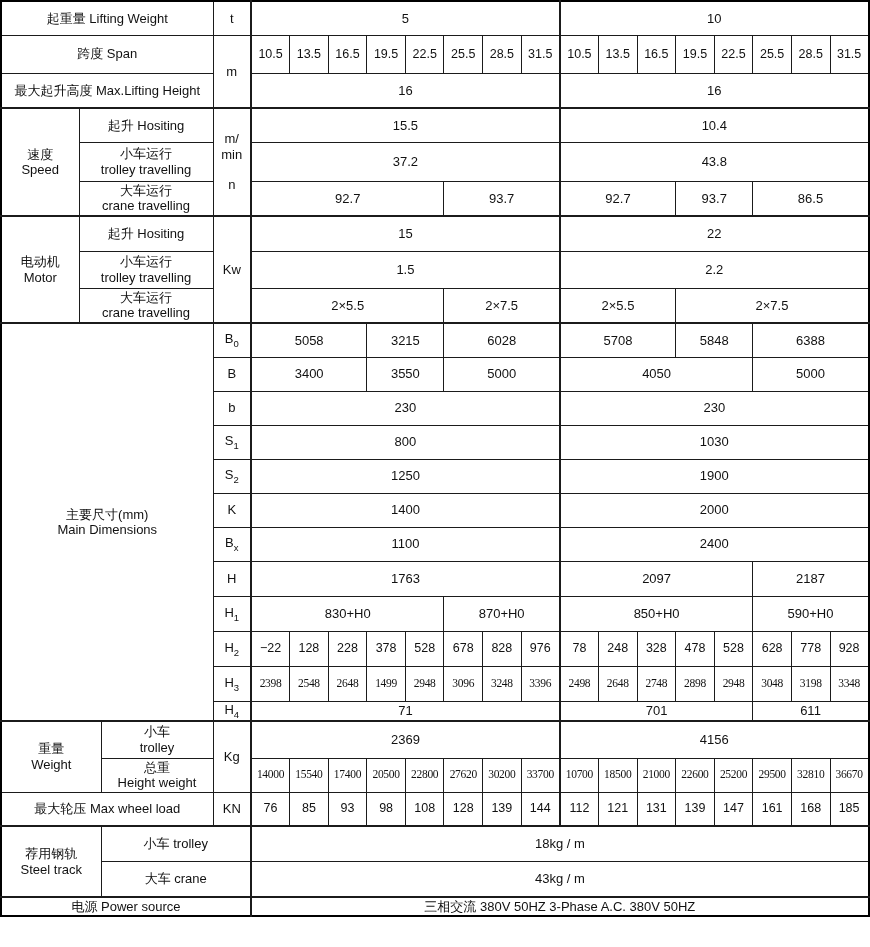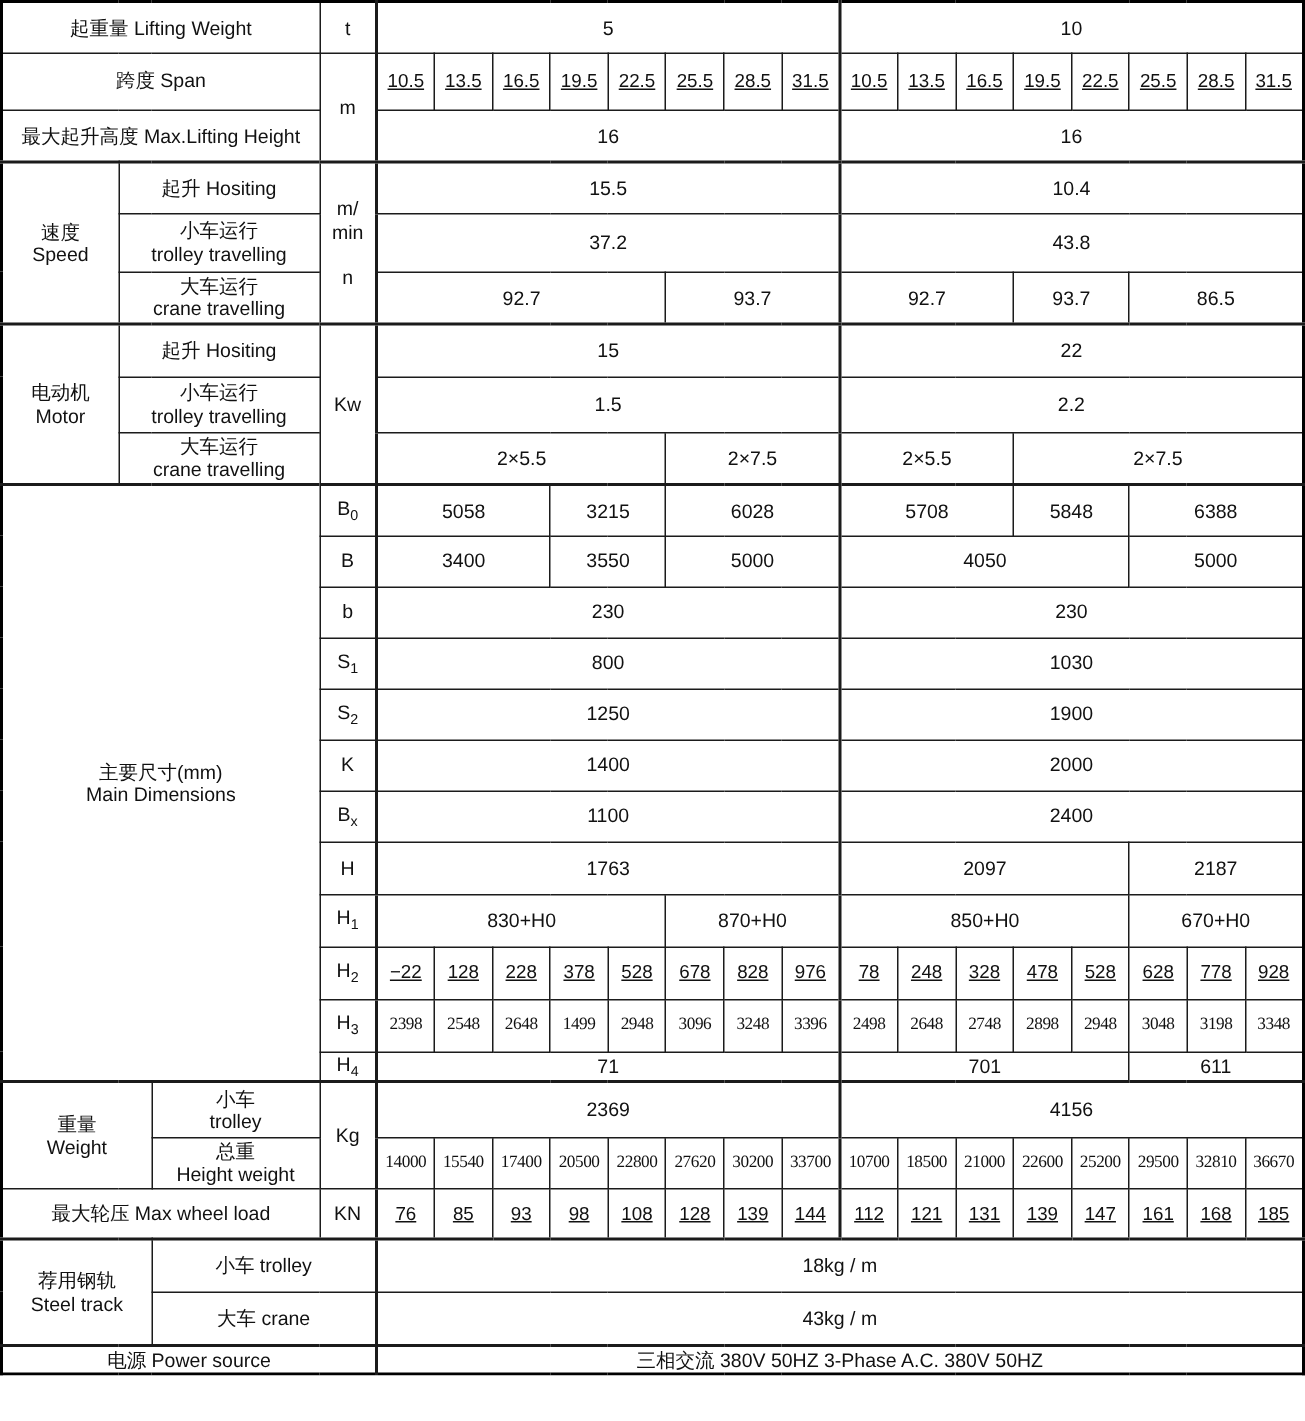--- a/index.html
+++ b/index.html
@@ -4,21 +4,21 @@
 <style>
   html,body{margin:0;padding:0;background:#fff;}
   body{font-family:"Liberation Sans","DejaVu Sans",sans-serif;color:#111;}
   table{border-collapse:collapse;table-layout:fixed;width:868px;border:2px solid #000;margin:0;}
   td{border:1px solid #1b1b1b;text-align:center;vertical-align:middle;padding:0 1px;
      white-space:pre-line;font-size:13px;line-height:1.18;overflow:hidden;}
   .sec{border-left-width:2px;}
   .dstart{border-left-width:2px;}
   .bb2{border-bottom-width:2px;}
   .sm{font-size:11.5px;letter-spacing:-0.3px;font-family:Liberation Serif, serif;}
-  .md{font-size:12.5px;text-decoration:underline;}
+  .md{font-size:12.5px;}
   sub{font-size:9.5px;vertical-align:sub;}
   .unitcell{font-size:13px;}
 </style>
 </head>
 <body>
 
 <table>
   <colgroup>
     <col style="width:78px">
       <col style="width:22px">
@@ -187,21 +187,21 @@
     <td colspan="8" class="dstart">1763</td>
     <td colspan="5" class="sec">2097</td>
     <td colspan="3">2187</td>
   </tr>
 
   <tr style="height:35px">
     <td><span>H</span><sub>1</sub></td>
     <td colspan="5" class="dstart">830+H0</td>
     <td colspan="3">870+H0</td>
     <td colspan="5" class="sec">850+H0</td>
-    <td colspan="3">670+H0</td>
+    <td colspan="3">590+H0</td>
   </tr>
 
   <tr style="height:35px">
     <td><span>H</span><sub>2</sub></td>
     <td class="dstart md">−22</td>
     <td class="md">128</td>
     <td class="md">228</td>
     <td class="md">378</td>
     <td class="md">528</td>
     <td class="md">678</td>

